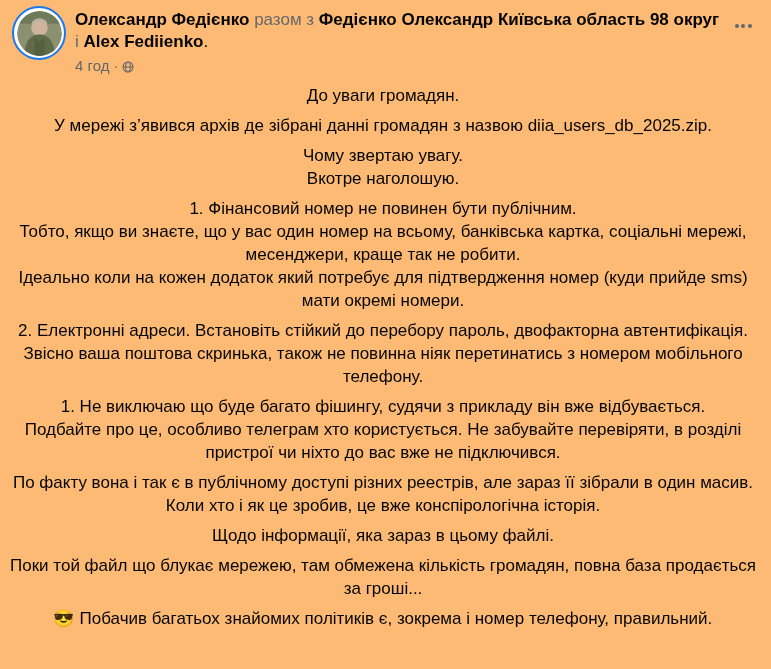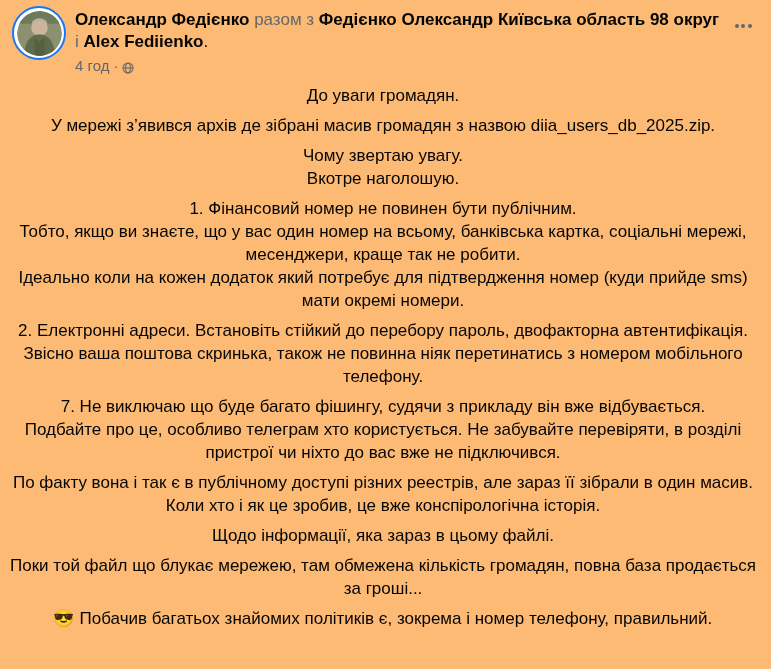--- a/index.html
+++ b/index.html
@@ -53,21 +53,21 @@
     color: #050505;
     cursor: pointer;
   }
   .name-line .connector {
     font-weight: 400;
     color: #65676B;
   }
   .meta-line {
     margin-top: 5px;
     display: flex;
-    align-items: flex-end;
+    align-items: center;
     font-size: 15px;
     line-height: 16px;
     color: #65676B;
   }
   .timestamp { cursor: pointer; color: #65676B; text-decoration: none; }
   .meta-sep { margin: 0 4px; }
   .globe { display: inline-flex; align-items: center; margin-top: 1px; }
   
   .more-btn {
     position: absolute;
@@ -152,29 +152,29 @@
   </div>
 
   <div class="more-btn">
     <span class="d"></span>
     <span class="d"></span>
     <span class="d"></span>
   </div>
 
   <div class="body-text">
     <p>До уваги громадян.</p>
-    <p>У мережі з’явився архів де зібрані масив громадян з назвою diia_users_db_2025.zip.</p>
+    <p>У мережі з’явився архів де зібрані данні громадян з назвою diia_users_db_2025.zip.</p>
     <p>Чому звертаю увагу.
 Вкотре наголошую.</p>
     <p>1. Фінансовий номер не повинен бути публічним.
 Тобто, якщо ви знаєте, що у вас один номер на всьому, банківська картка, соціальні мережі, месенджери, краще так не робити.
 Ідеально коли на кожен додаток який потребує для підтвердження номер (куди прийде sms) мати окремі номери.</p>
     <p>2. Електронні адреси. Встановіть стійкий до перебору пароль, двофакторна автентифікація.
 Звісно ваша поштова скринька, також не повинна ніяк перетинатись з номером мобільного телефону.</p>
-    <p>7. Не виключаю що буде багато фішингу, судячи з прикладу він вже відбувається.
+    <p>1. Не виключаю що буде багато фішингу, судячи з прикладу він вже відбувається.
 Подбайте про це, особливо телеграм хто користується. Не забувайте перевіряти, в розділі пристрої чи ніхто до вас вже не підключився.</p>
     <p>По факту вона і так є в публічному доступі різних реестрів, але зараз її зібрали в один масив.
 Коли хто і як це зробив, це вже конспірологічна історія.</p>
     <p>Щодо інформації, яка зараз в цьому файлі.</p>
     <p>Поки той файл що блукає мережею, там обмежена кількість громадян, повна база продається за гроші...</p>
     <p>😎 Побачив багатьох знайомих політиків є, зокрема і номер телефону, правильний.</p>
   </div>
 
 </div>
 

